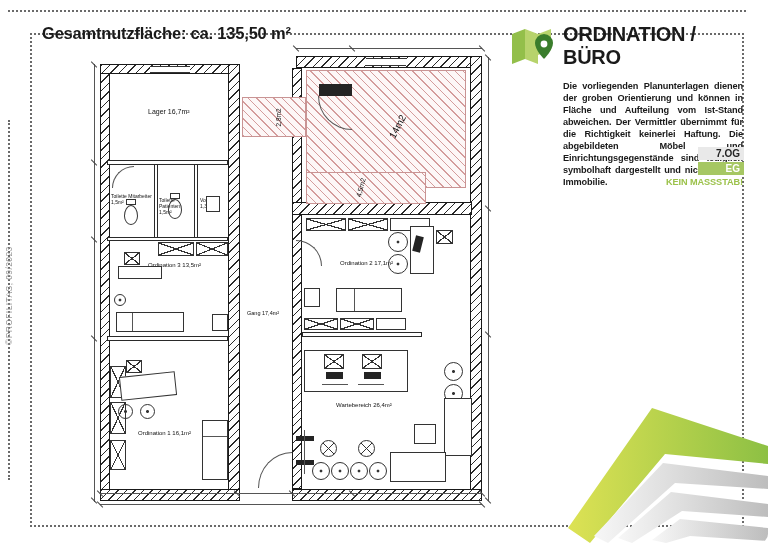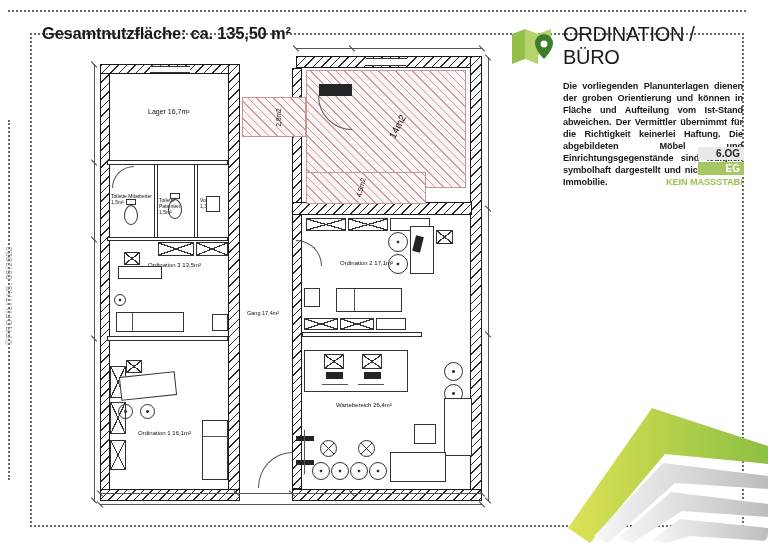--- a/index.html
+++ b/index.html
@@ -5,21 +5,21 @@
   html,body{margin:0;padding:0;background:#fff;}
   .page{position:relative;width:768px;height:543px;background:#fff;overflow:hidden;
         font-family:"Liberation Sans",sans-serif;color:#1a1a1a;border-radius:9px;}
   .abs{position:absolute;box-sizing:border-box;}
   
   .dot-h{border-top:2px dotted #6a6a6a;height:0;}
   .dot-v{border-left:2px dotted #6a6a6a;width:0;}
   .frame{border:2px dotted #6a6a6a;}
   
   .title{font-size:16.5px;font-weight:bold;letter-spacing:-.2px;}
-  .hdr-title{font-size:20px;font-weight:normal;letter-spacing:-.3px;}
+  .hdr-title{font-size:20px;font-weight:bold;letter-spacing:-.3px;}
   .hdr-addr{font-size:13.8px;margin-top:1px;}
   .disclaimer{font-size:9.2px;font-weight:bold;text-align:justify;line-height:1.3;letter-spacing:-.1px;}
   .noscale{color:#9cc24b;float:right;}
   .badge{display:block;width:46px;text-align:right;font-size:10px;font-weight:bold;
          padding:1px 4px 1px 0;margin-bottom:2px;box-sizing:border-box;}
   .badge-up{background:#e9e9e9;color:#222;}
   .badge-gr{background:#a6c763;color:#fff;}
   .watermark{font-size:8.5px;color:#999;letter-spacing:.4px;transform:rotate(-90deg);
              transform-origin:0 0;white-space:nowrap;}
   
@@ -70,21 +70,21 @@
   <div class="abs" style="left:563px;top:23px;width:185px;">
     <div class="hdr-title">ORDINATION / BÜRO</div>
   </div>
 
   <div class="abs disclaimer" style="left:563px;top:81px;width:180px;">
     <span>Die vorliegenden Planunterlagen dienen der groben Orientierung und können in Fläche und Aufteilung vom Ist-Stand abweichen. Der Vermittler übernimmt für die Richtigkeit keinerlei Haftung. Die abgebildeten Möbel und Einrichtungsgegenstände sind lediglich symbolhaft dargestellt und nicht Teil der Immobilie.</span>
     <span class="noscale">KEIN MASSSTAB!</span>
   </div>
 
   <div class="abs" style="left:698px;top:147px;">
-    <span class="badge badge-up">6.OG</span>
+    <span class="badge badge-up">7.OG</span>
     <span class="badge badge-gr">EG</span>
   </div>
 
   <div class="abs wall" style="left:100px;top:64px;width:10px;height:437px;"></div>
   <div class="abs wall" style="left:100px;top:64px;width:138px;height:10px;"></div>
   <div class="abs gap" style="left:150px;top:66px;width:40px;height:7px;"></div>
   <div class="abs wall" style="left:228px;top:64px;width:12px;height:437px;"></div>
   <div class="abs wall" style="left:100px;top:489px;width:140px;height:12px;"></div>
 
   <div class="abs wall" style="left:296px;top:56px;width:186px;height:12px;"></div>

